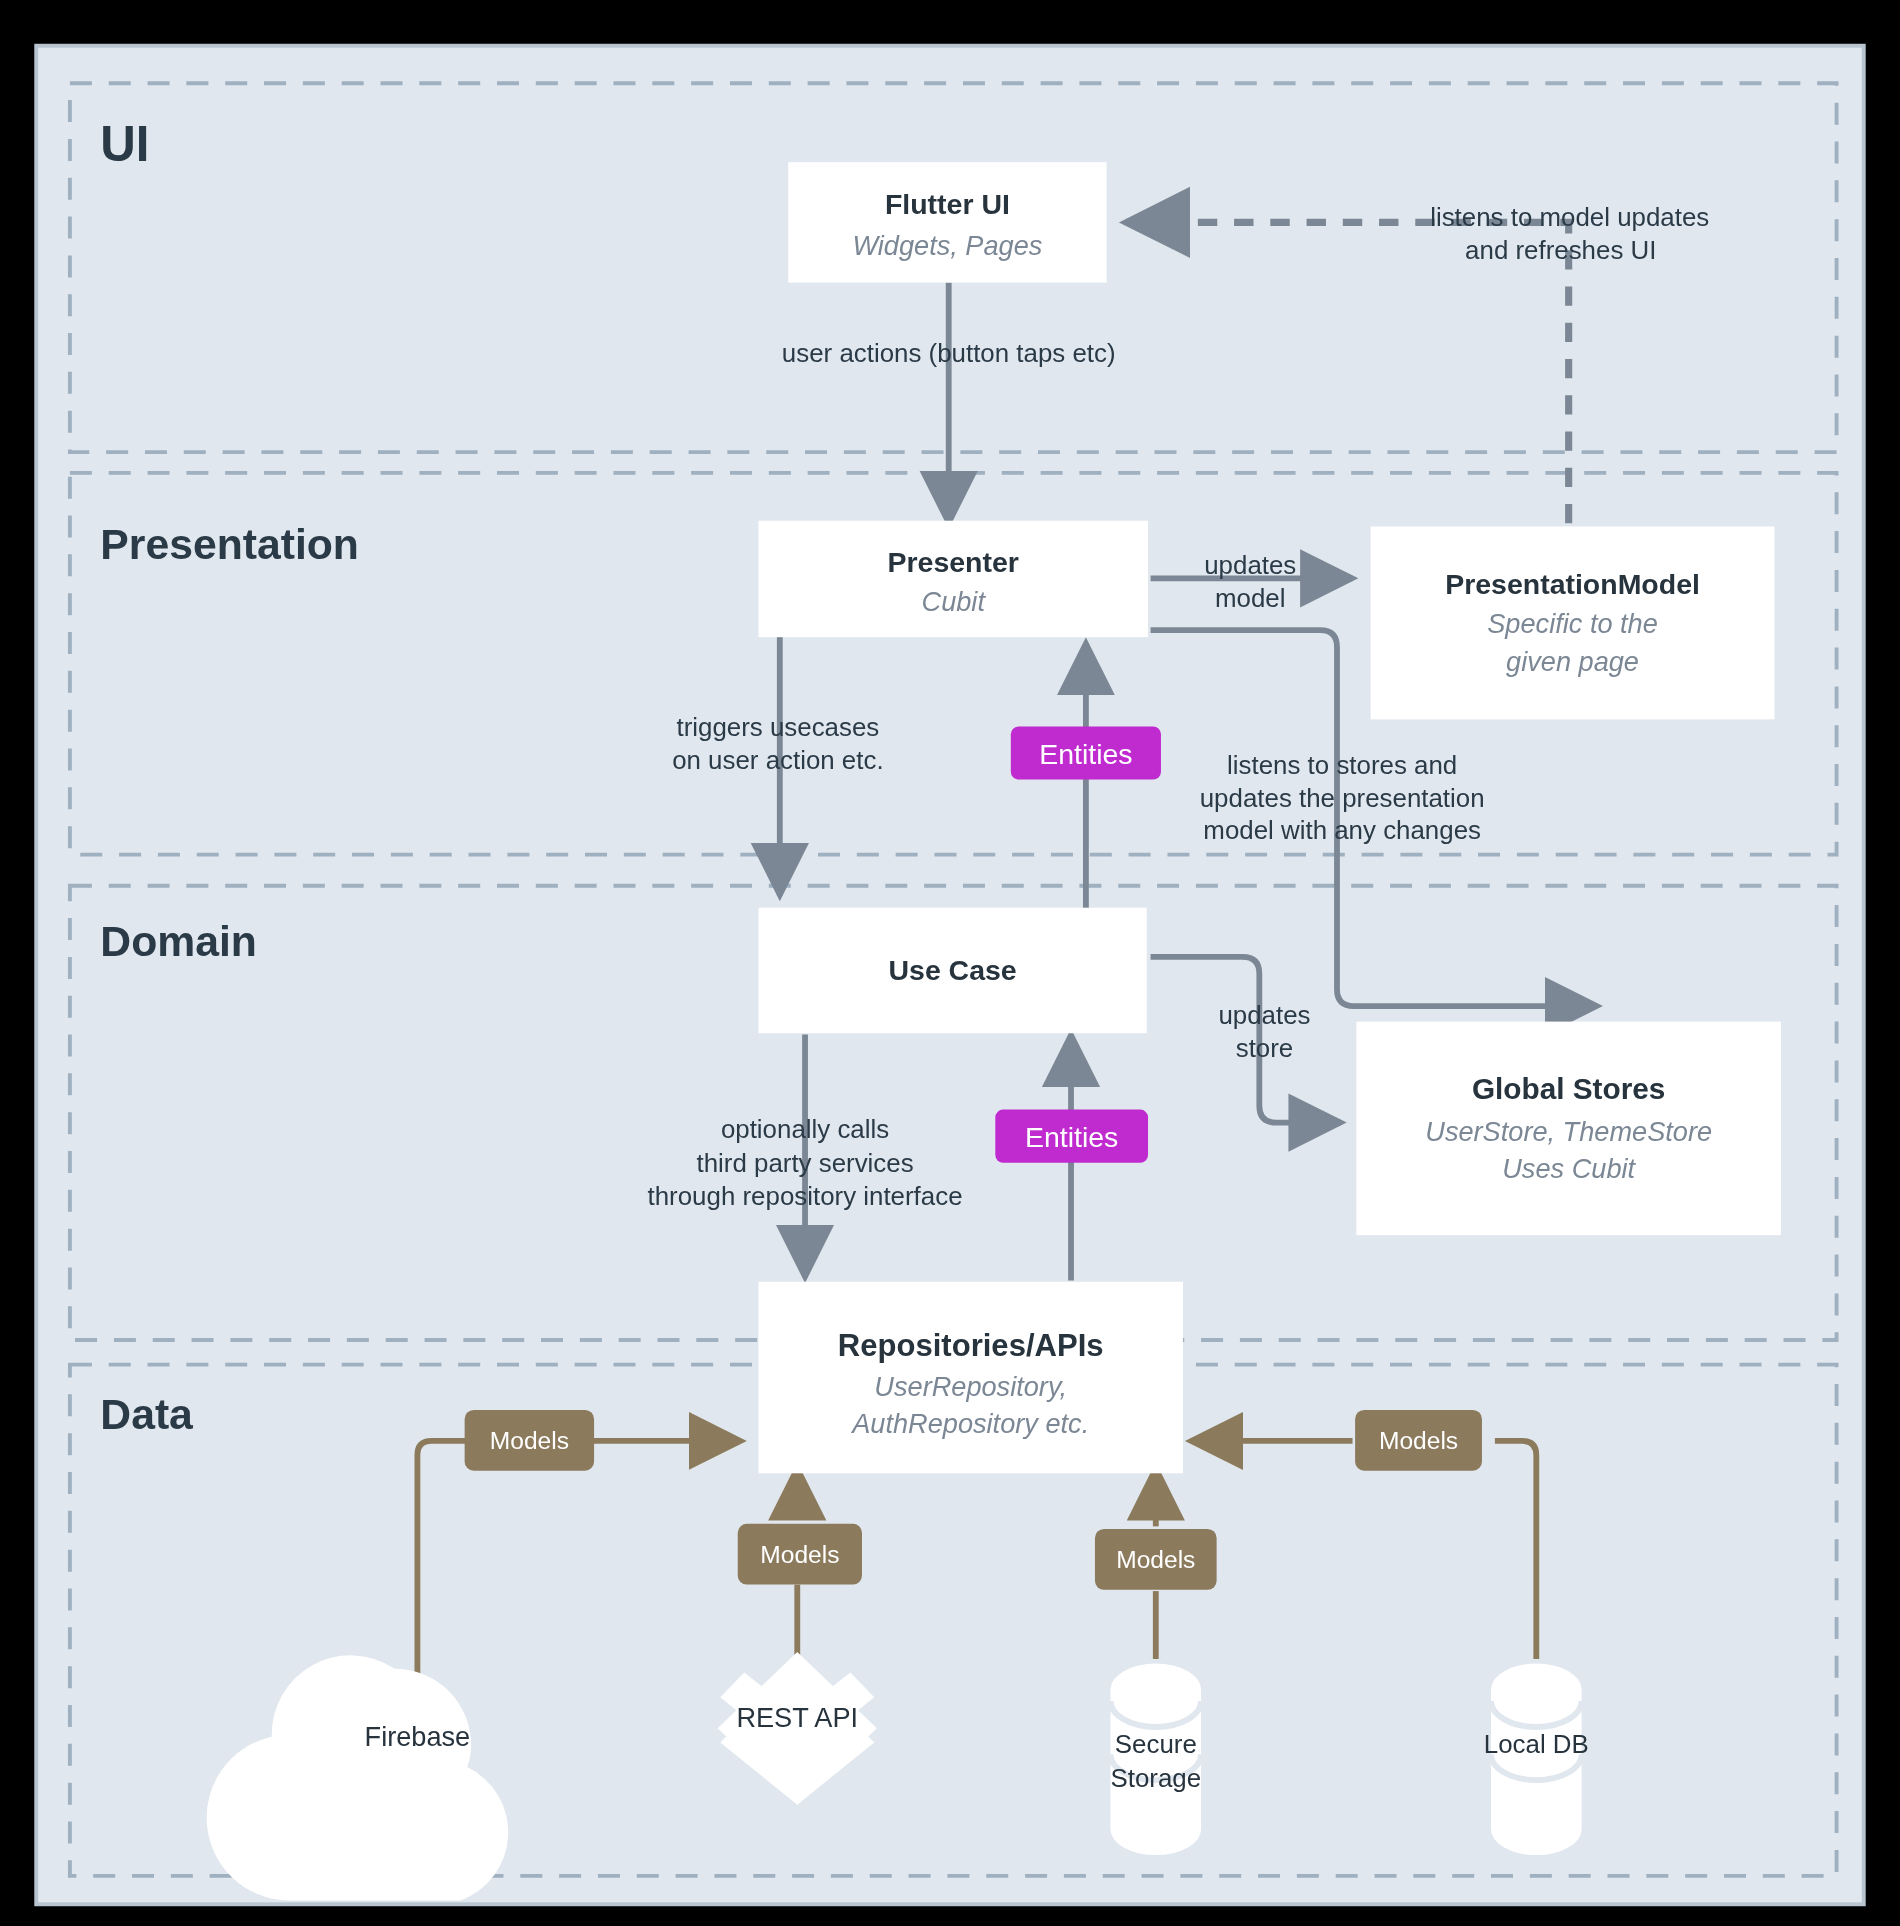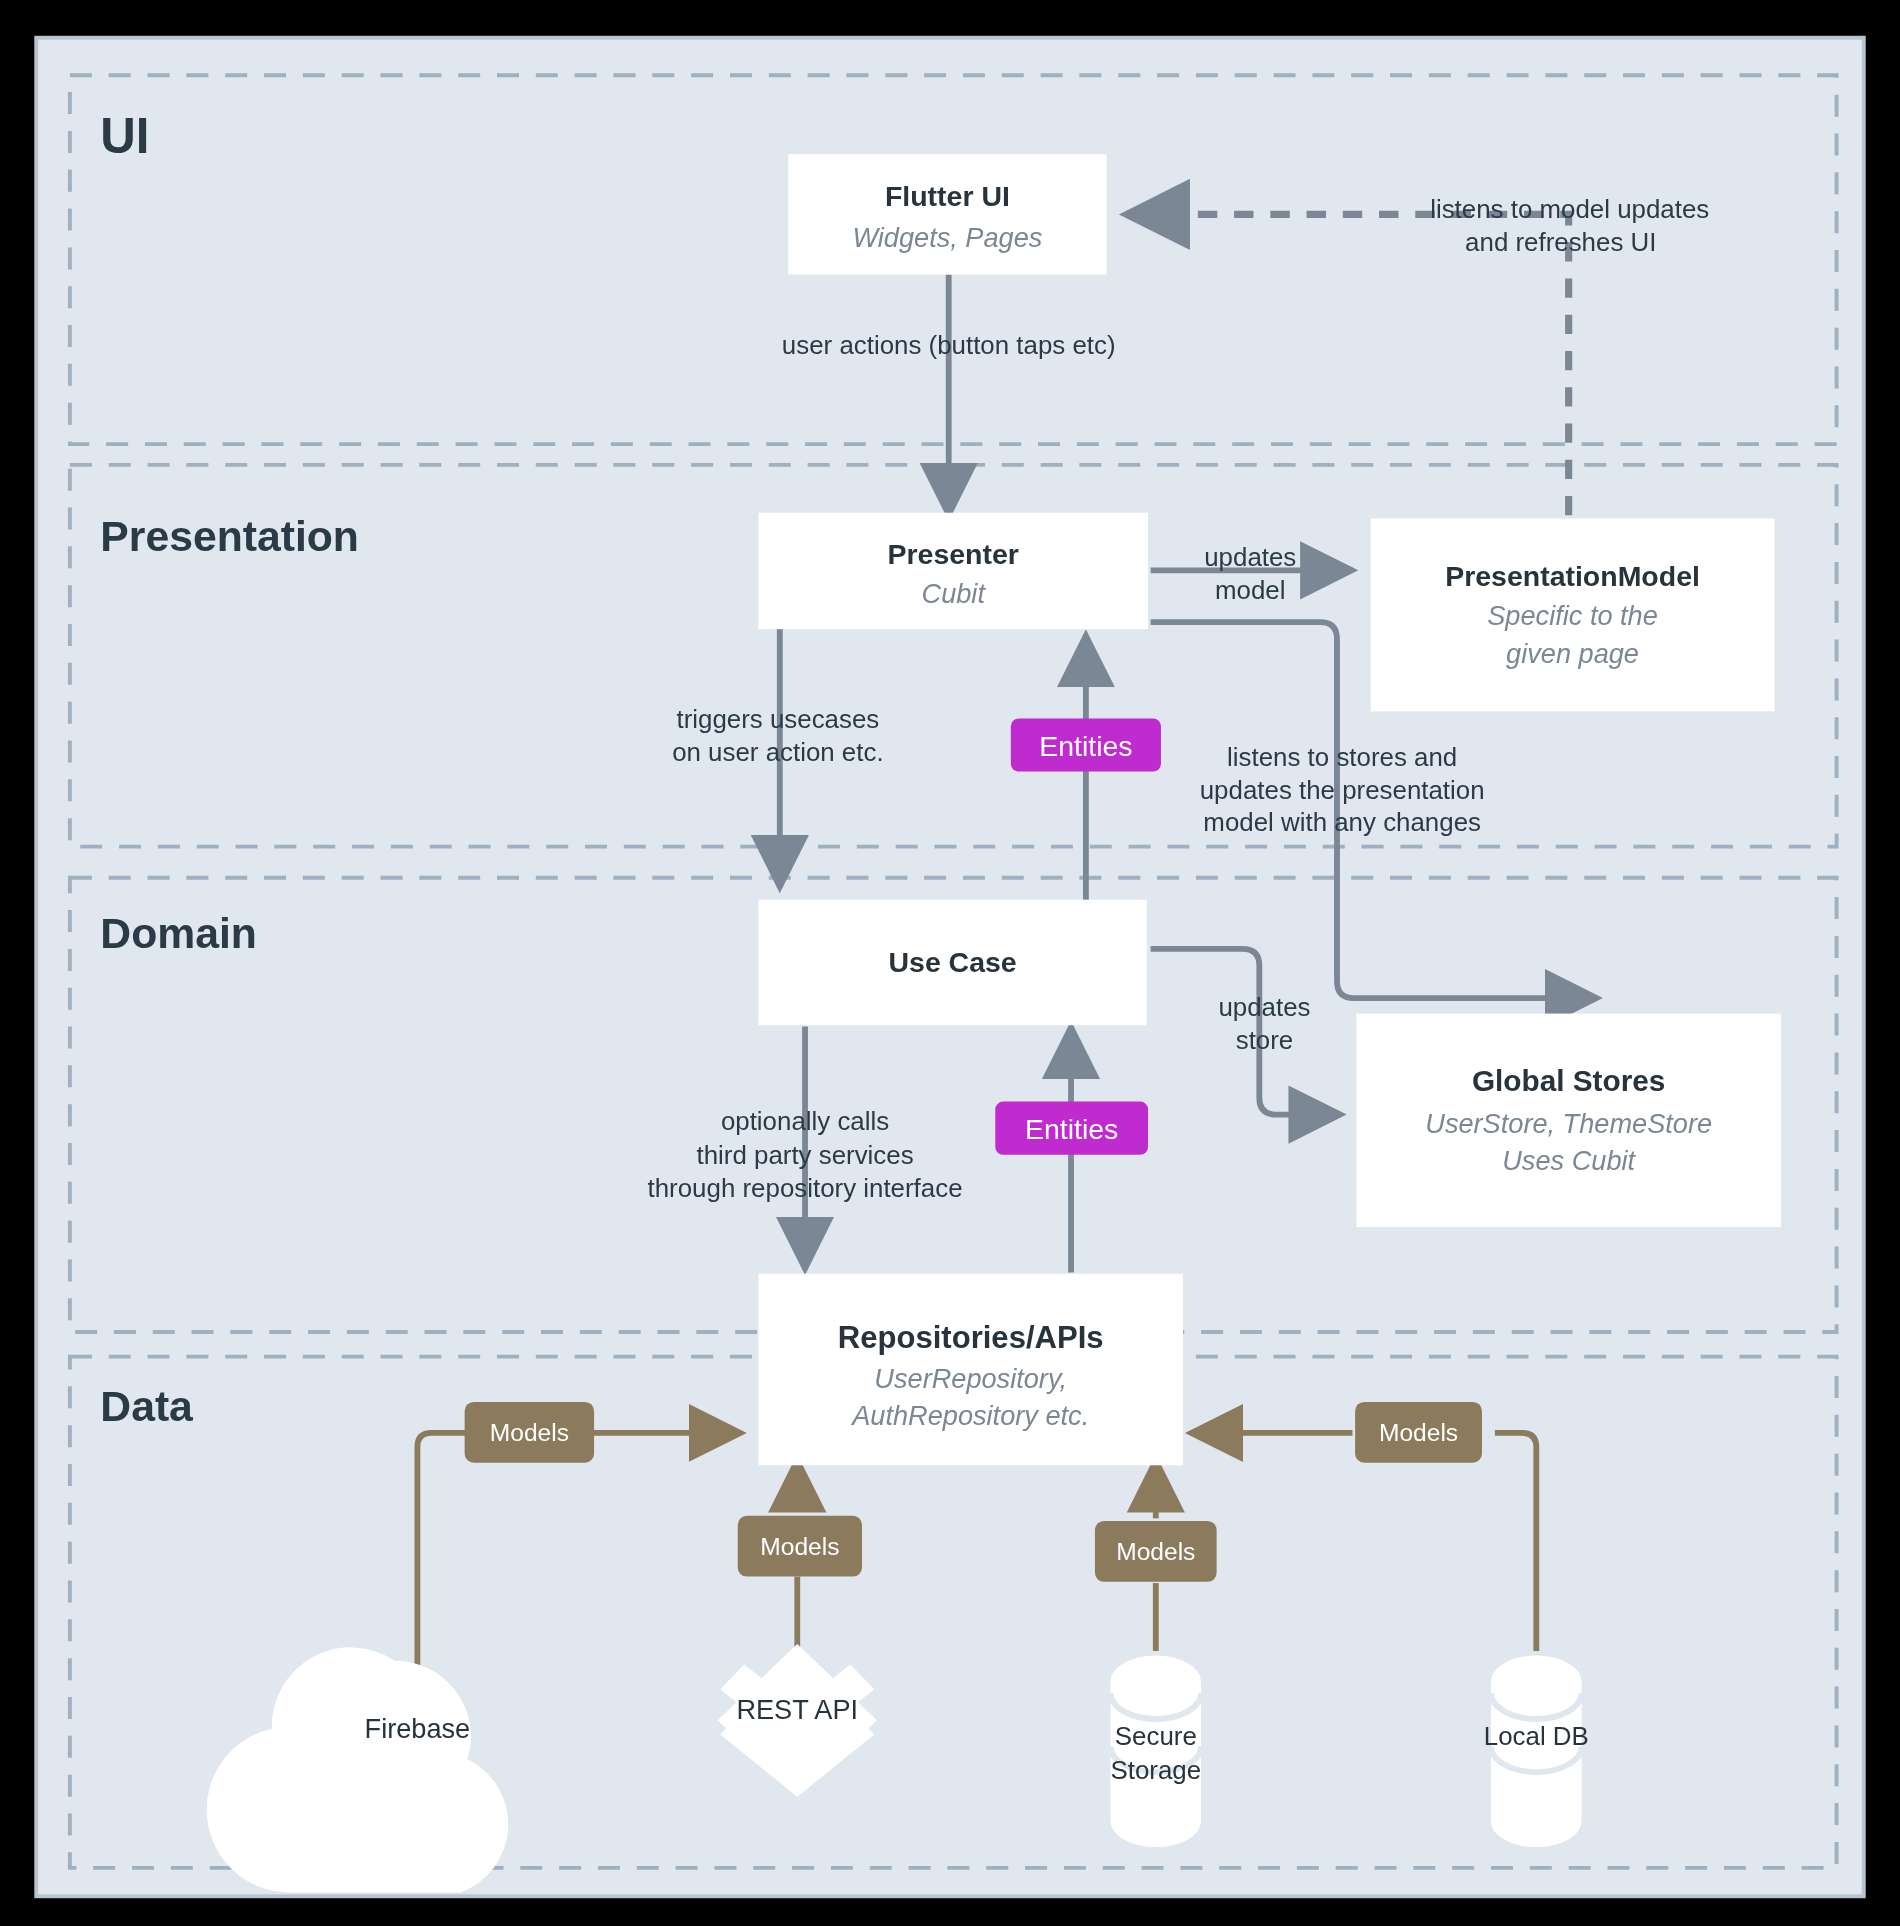--- a/index.html
+++ b/index.html
@@ -8,21 +8,21 @@
     background: #000000;
   }
   body {
     width: 1900px;
     height: 1926px;
     font-family: "Liberation Sans", sans-serif;
     overflow: hidden;
   }
   #diagram-root {
     position: absolute;
-    left: 0; top: 4px;
+    left: 0; top: 12px;
     width: 1900px;
     height: 1608px;
   }
   svg.canvas {
     display: block;
     width: 1900px;
     height: 1926px;
   }
   .layer-title {
     font-weight: bold;

